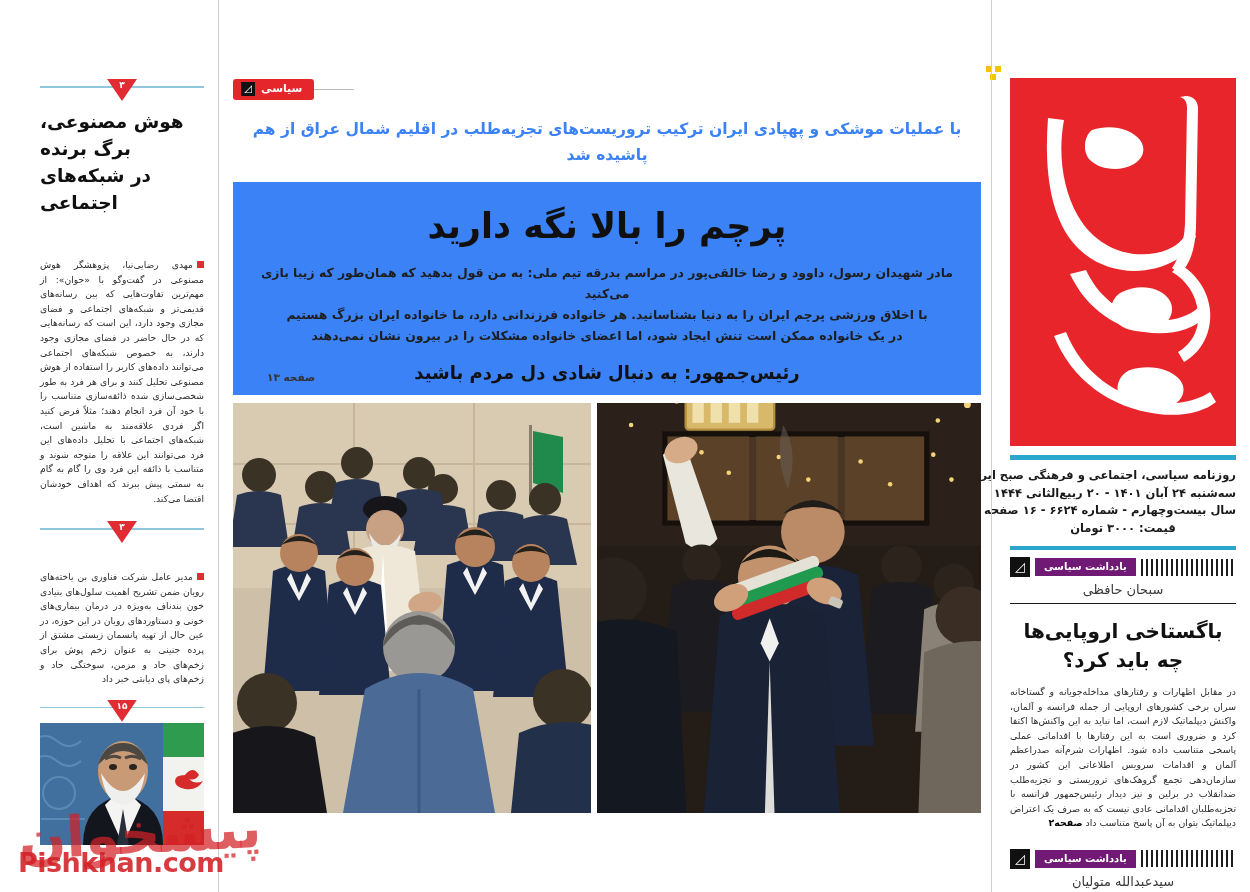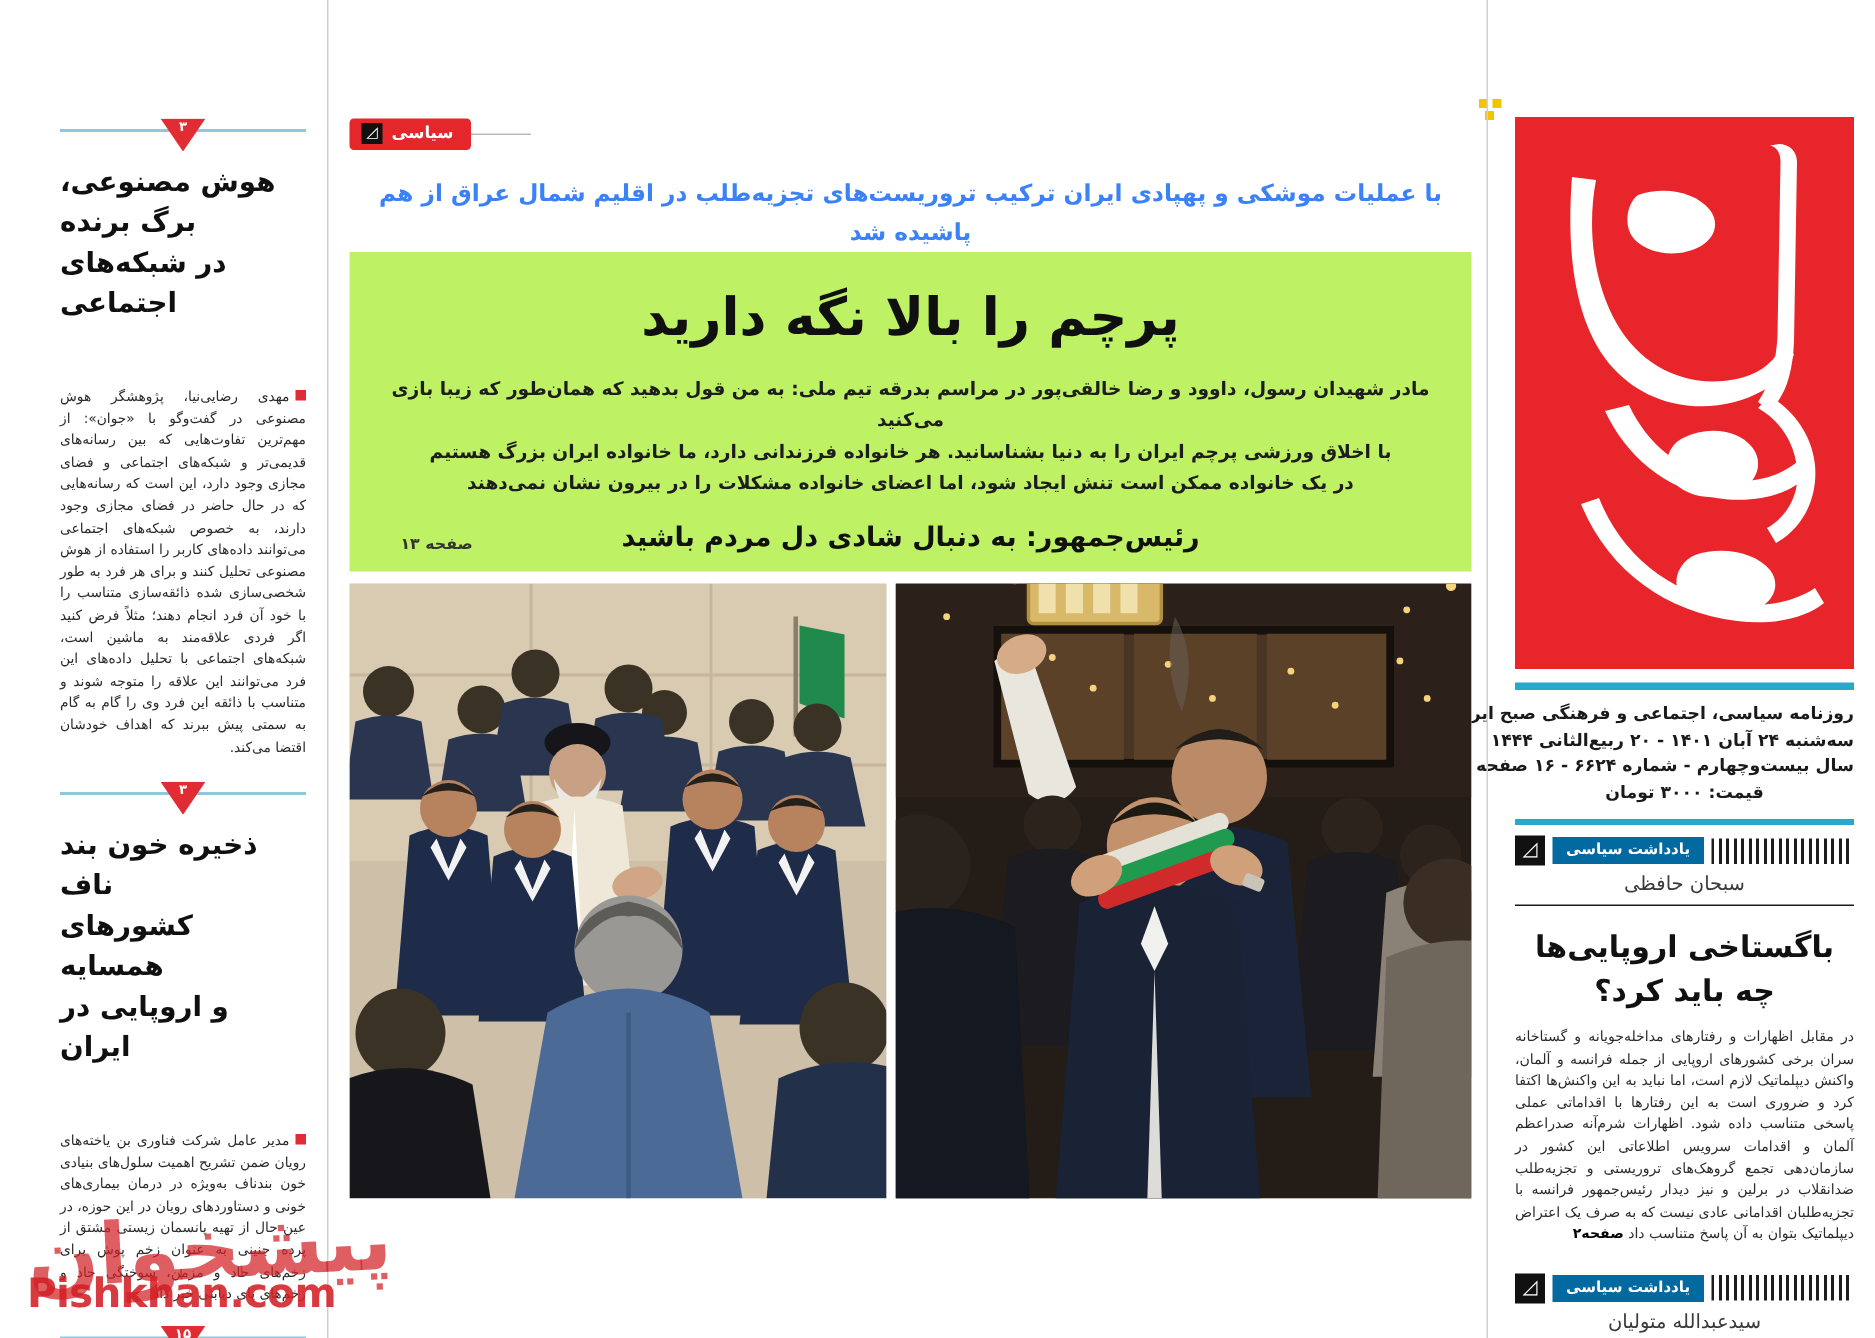--- a/index.html
+++ b/index.html
@@ -72,21 +72,21 @@
   .note-icon {
     width: 20px; height: 20px;
     background: #111;
     color: #fff;
     font-size: 13px;
     line-height: 20px;
     text-align: center;
     flex: 0 0 20px;
   }
   .note-tag {
-    background: #0369a1;
+    background: #701a75;
     color: #fff;
     font-size: 10px;
     font-weight: bold;
     padding: 3px 9px 4px 9px;
     white-space: nowrap;
   }
   .note-bars {
     flex: 1 1 auto;
     height: 17px;
     background: repeating-linear-gradient(90deg, #1d1d1d 0 2px, #ffffff 2px 5px);
@@ -174,21 +174,22 @@
     font-size: 15.5px;
     font-weight: bold;
     line-height: 26px;
     color: #3b82f6;
     margin-top: 16px;
     padding: 0 6px;
   }
   .main-lead .pgref { font-size: 12px; font-weight: bold; }
 
   .gray-box {
-    background: #bef264;
+    background: #3b82f6;
+    margin-top: 14px;
     padding: 20px 18px 8px 18px;
     position: relative;
   }
   .gray-title {
     text-align: center;
     font-size: 35px;
     font-weight: bold;
     line-height: 48px;
     color: #101010;
   }
@@ -627,25 +628,20 @@
     <div class="side-title">
       <div>هوش مصنوعی، برگ برنده</div>
       <div>در شبکه‌های اجتماعی</div>
     </div>
     <div class="side-body"><span class="sq"></span><span>مهدی رضایی‌نیا، پژوهشگر هوش مصنوعی در گفت‌وگو با «جوان»: از مهم‌ترین تفاوت‌هایی که بین رسانه‌های قدیمی‌تر و شبکه‌های اجتماعی و فضای مجازی وجود دارد، این است که رسانه‌هایی که در حال حاضر در فضای مجازی وجود دارند، به خصوص شبکه‌های اجتماعی می‌توانند داده‌های کاربر را استفاده از هوش مصنوعی تحلیل کنند و برای هر فرد به طور شخصی‌سازی شده ذائقه‌سازی متناسب را با خود آن فرد انجام دهند؛ مثلاً فرض کنید اگر فردی علاقه‌مند به ماشین است، شبکه‌های اجتماعی با تحلیل داده‌های این فرد می‌توانند این علاقه را متوجه شوند و متناسب با ذائقه این فرد وی را گام به گام به سمتی پیش ببرند که اهداف خودشان اقتضا می‌کند.</span></div>
 
     <div class="tri-divider" style="margin-top:14px;">
       <div class="line"></div>
       <div class="tri">۳</div>
     </div>
-    <div class="side-title">
-      <div>ذخیره خون بند ناف</div>
-      <div>کشورهای همسایه</div>
-      <div>و اروپایی در ایران</div>
-    </div>
     <div class="side-body"><span class="sq"></span><span>مدیر عامل شرکت فناوری بن یاخته‌های رویان ضمن تشریح اهمیت سلول‌های بنیادی خون بندناف به‌ویژه در درمان بیماری‌های خونی و دستاوردهای رویان در این حوزه، در عین حال از تهیه پانسمان زیستی مشتق از پرده جنینی به عنوان زخم پوش برای زخم‌های حاد و مزمن، سوختگی حاد و زخم‌های پای دیابتی خبر داد</span></div>
 
     <div class="tri-divider" style="margin-top:12px;">
       <div class="line"></div>
       <div class="tri">۱۵</div>
     </div>
 
     <div class="side-photo">
       <svg viewBox="0 0 190 122" preserveAspectRatio="xMidYMid slice">
         <rect width="190" height="122" fill="#3a6fa0"></rect>

